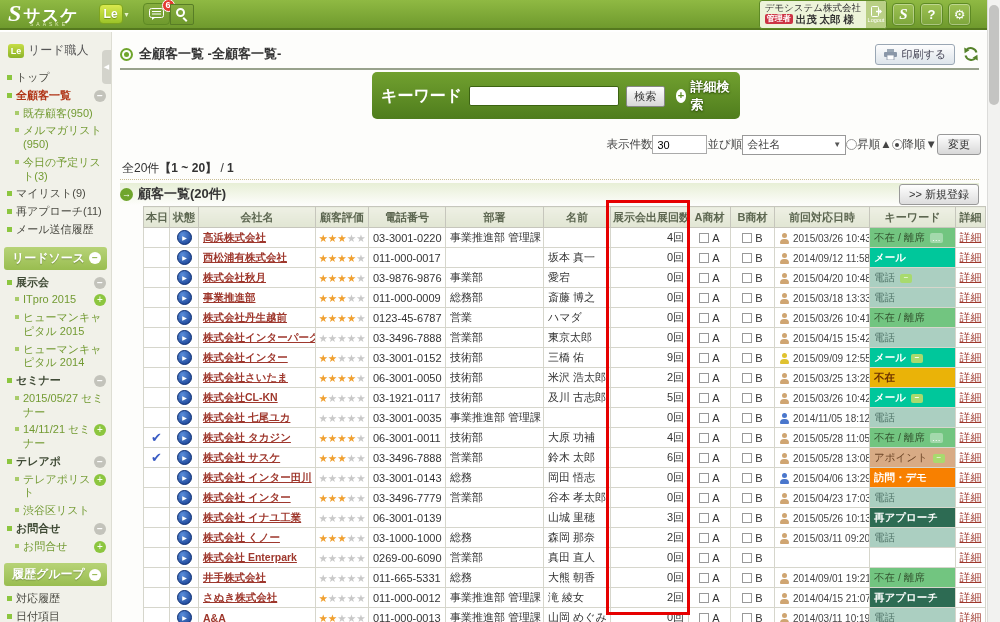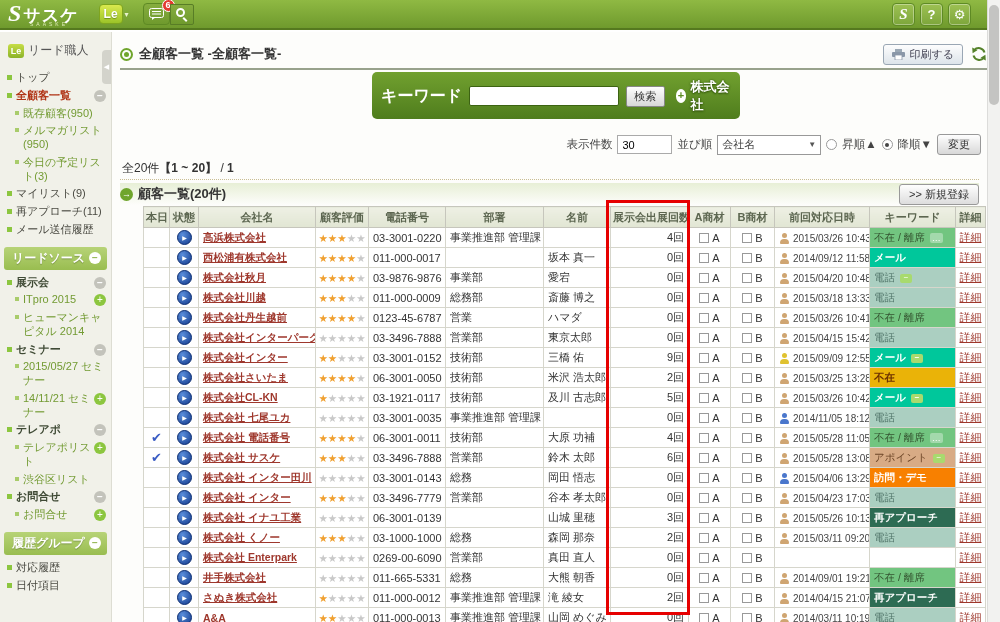--- a/index.html
+++ b/index.html
@@ -80,21 +80,21 @@
   .toggle.minus { background:#c3c3bb; }
   .toggle.plus { background:#8cc63f; }
   .side-sec { background:linear-gradient(#b7d377,#99bd50); color:#fff; font-weight:bold; font-size:12px;
     margin:8px 4px 4px 4px; padding:3px 6px 3px 8px; border-radius:3px; display:flex;
     justify-content:space-between; align-items:center; text-shadow:0 1px 1px rgba(0,0,0,.25); cursor:pointer; }
   .sec-toggle { width:12px; height:12px; border-radius:50%; background:#fff; color:#96b855; font-size:10px;
     line-height:11px; text-align:center; text-shadow:none; cursor:pointer; }
 
   
   .main { position:absolute; left:112px; top:32px; width:875px; height:590px; background:#fdfdfb; overflow:hidden; }
-  .title-row { position:absolute; top:12px; left:8px; right:0; height:26px; display:flex;
+  .title-row { position:absolute; top:12px; left:8px; right:8px; height:26px; display:flex;
     align-items:center; border-bottom:2px solid #98a28c; padding-bottom:4px; }
   .target { width:13px; height:13px; border:2px solid #6fa52c; border-radius:50%; position:relative;
     margin-right:6px; flex:none; }
   .target::after { content:""; position:absolute; left:2px; top:2px; right:2px; bottom:2px;
     background:#6fa52c; border-radius:50%; }
   .page-title { font-size:13px; font-weight:bold; color:#333; }
   .title-right { margin-left:auto; display:flex; align-items:center; gap:8px; }
   .print-btn { display:flex; align-items:center; gap:4px; border:1px solid #9aa7b4;
     background:linear-gradient(#fdfdfd,#dde4ea); border-radius:3px; padding:2px 8px; font-size:11px;
     color:#445; cursor:pointer; }
@@ -106,21 +106,21 @@
   .kw-label { color:#fff; font-weight:bold; font-size:16px; flex:none; }
   .kw-input { width:150px; height:20px; border:1px solid #3c6312; border-radius:2px; padding:0 4px; font-size:11px; }
   .kw-btn { width:48px; height:21px; border:1px solid #888; border-radius:2px;
     background:linear-gradient(#fefefe,#d8d8d8); font-size:11px; color:#333; cursor:pointer; }
   .adv-btn { display:flex; align-items:center; gap:4px; cursor:pointer; margin-left:4px; }
   .adv-circle { width:14px; height:14px; border-radius:50%; background:#fff; color:#5d8b23; font-weight:bold;
     font-size:11px; line-height:13px; text-align:center; }
   .adv-label { color:#fff; font-weight:bold; font-size:13px; text-shadow:0 1px 2px #2f5208, 0 0 2px #2f5208; }
   .kw-note { margin:3px 0 0 64px; color:#eaf4d8; font-size:10px; }
 
-  .controls-row { position:absolute; top:102px; right:6px; display:flex; align-items:center; gap:5px;
+  .controls-row { position:absolute; top:102px; right:6px; display:flex; align-items:center; 
     font-size:11.5px; color:#444; }
   .num-input { width:55px; height:19px; border:1px solid #aaa; padding:0 4px; font-size:11px; }
   .fake-select { width:104px; height:20px; border:1px solid #999; background:#fff; display:flex;
     align-items:center; padding:0 4px; font-size:11px; cursor:pointer; }
   .fake-select .sel-caret { margin-left:auto; font-size:8px; color:#555; }
   .radio { width:11px; height:11px; border:1px solid #999; border-radius:50%; background:#fff;
     display:inline-block; position:relative; cursor:pointer; vertical-align:-2px; }
   .radio.checked::after { content:""; position:absolute; left:2.5px; top:2.5px; width:4px; height:4px;
     border-radius:50%; background:#444; }
   .chg-btn { border:1px solid #999; border-radius:3px; background:linear-gradient(#fefefe,#d8d8d8);
@@ -188,20 +188,37 @@
       <line x1="3" y1="3.5" x2="12" y2="3.5" stroke="#fff"></line>
       <line x1="3" y1="6" x2="12" y2="6" stroke="#fff"></line>
       <path d="M3 9 L3 12 L7 9 Z" fill="#fff"></path>
     </svg>
     <span class="chat-badge">6</span>
   </div>
   <button class="tb-search-btn">
     <span class="mag"></span>
   </button>
   <div class="tb-right">
+    <div class="user-box">
+      <div class="user-info">
+        <div class="user-company">デモシステム株式会社</div>
+        <div class="user-line2">
+          <span class="role-badge">管理者</span>
+          <span class="user-name">出茂 太郎 様</span>
+        </div>
+      </div>
+      <div class="logout-seg">
+        <svg width="11" height="11" viewBox="0 0 11 11">
+          <rect x="0.5" y="0.5" width="7" height="10" rx="1" fill="none" stroke="#fff"></rect>
+          <line x1="5" y1="5.5" x2="10" y2="5.5" stroke="#fff" stroke-width="1.4"></line>
+          <path d="M8.5 3 L11 5.5 L8.5 8 Z" fill="#fff"></path>
+        </svg>
+        <span class="logout-label">Logout</span>
+      </div>
+    </div>
     <div class="tb-btn">
       <span class="s-glyph">S</span>
     </div>
     <div class="tb-btn">
       <span>?</span>
     </div>
     <div class="tb-btn">
       <span>⚙</span>
     </div>
   </div>
@@ -252,20 +269,24 @@
       </div>
       <div class="side-item lv1 bold">
         <span class="bullet"></span>
         <span class="lab">展示会</span>
         <span class="toggle minus">−</span>
       </div>
       <div class="side-item lv2">
         <span class="bullet"></span>
         <span class="lab">ITpro 2015</span>
         <span class="toggle plus">+</span>
+      </div>
+      <div class="side-item lv2">
+        <span class="bullet"></span>
+        <span class="lab">ヒューマンキャピタル 2015</span>
       </div>
       <div class="side-item lv2">
         <span class="bullet"></span>
         <span class="lab">ヒューマンキャピタル 2014</span>
       </div>
       <div class="side-item lv1 bold">
         <span class="bullet"></span>
         <span class="lab">セミナー</span>
         <span class="toggle minus">−</span>
       </div>
@@ -345,21 +366,21 @@
     </div>
   </div>
 
   <div class="kw-panel">
     <div class="kw-row">
       <span class="kw-label">キーワード</span>
       <input class="kw-input" style="">
       <button class="kw-btn">検索</button>
       <span class="adv-btn">
         <span class="adv-circle">+</span>
-        <span class="adv-label">株式会社</span>
+        <span class="adv-label">詳細検索</span>
       </span>
     </div>
   </div>
 
   <div class="controls-row">
     <span>表示件数</span>
     <input class="num-input" value="30" style="">
     <span>並び順</span>
     <div class="fake-select">
       <span>会社名</span>
@@ -460,21 +481,21 @@
           <td class="c-num">0回</td>
           <td class="c-center"><span class="cb"></span><span>A</span></td>
           <td class="c-center"><span class="cb"></span><span>B</span></td>
           <td><span class="person"><span class="ph" style="background: rgb(207, 165, 113);"></span><span class="pb" style="background: rgb(207, 165, 113);"></span></span><span class="dt-text">2015/04/20 10:48</span></td>
           <td class="c-act" style="background: rgb(171, 207, 193); color: rgb(81, 117, 106);"><span>電話</span><span class="bub">−</span></td>
           <td class="c-center"><a class="detail">詳細</a></td>
         </tr>
         <tr>
           <td class="c-center"></td>
           <td class="c-center"><span class="play">▶</span></td>
-          <td><a class="company">株式会社川越</a></td>
+          <td><a class="company">事業推進部</a></td>
           <td class="c-center"><span class="stars"><span style="color: rgb(240, 160, 48);">★</span><span style="color: rgb(240, 160, 48);">★</span><span style="color: rgb(240, 160, 48);">★</span><span style="color: rgb(201, 201, 201);">★</span><span style="color: rgb(201, 201, 201);">★</span></span></td>
           <td>011-000-0009</td>
           <td>総務部</td>
           <td>斎藤 博之</td>
           <td class="c-num">0回</td>
           <td class="c-center"><span class="cb"></span><span>A</span></td>
           <td class="c-center"><span class="cb"></span><span>B</span></td>
           <td><span class="person"><span class="ph" style="background: rgb(207, 165, 113);"></span><span class="pb" style="background: rgb(207, 165, 113);"></span></span><span class="dt-text">2015/03/18 13:33</span></td>
           <td class="c-act" style="background: rgb(171, 207, 193); color: rgb(81, 117, 106);"><span>電話</span></td>
           <td class="c-center"><a class="detail">詳細</a></td>
@@ -565,21 +586,21 @@
           <td class="c-num">0回</td>
           <td class="c-center"><span class="cb"></span><span>A</span></td>
           <td class="c-center"><span class="cb"></span><span>B</span></td>
           <td><span class="person"><span class="ph" style="background: rgb(74, 119, 204);"></span><span class="pb" style="background: rgb(74, 119, 204);"></span></span><span class="dt-text">2014/11/05 18:12</span></td>
           <td class="c-act" style="background: rgb(171, 207, 193); color: rgb(81, 117, 106);"><span>電話</span></td>
           <td class="c-center"><a class="detail">詳細</a></td>
         </tr>
         <tr>
           <td class="c-center"><span class="check">✔</span></td>
           <td class="c-center"><span class="play">▶</span></td>
-          <td><a class="company">株式会社 電話番号</a></td>
+          <td><a class="company">株式会社 タカジン</a></td>
           <td class="c-center"><span class="stars"><span style="color: rgb(240, 160, 48);">★</span><span style="color: rgb(240, 160, 48);">★</span><span style="color: rgb(240, 160, 48);">★</span><span style="color: rgb(240, 160, 48);">★</span><span style="color: rgb(201, 201, 201);">★</span></span></td>
           <td>06-3001-0011</td>
           <td>技術部</td>
           <td>大原 功補</td>
           <td class="c-num">4回</td>
           <td class="c-center"><span class="cb"></span><span>A</span></td>
           <td class="c-center"><span class="cb"></span><span>B</span></td>
           <td><span class="person"><span class="ph" style="background: rgb(207, 165, 113);"></span><span class="pb" style="background: rgb(207, 165, 113);"></span></span><span class="dt-text">2015/05/28 11:05</span></td>
           <td class="c-act" style="background: rgb(114, 197, 128); color: rgb(51, 83, 47);"><span>不在 / 離席</span><span class="dots">…</span></td>
           <td class="c-center"><a class="detail">詳細</a></td>

